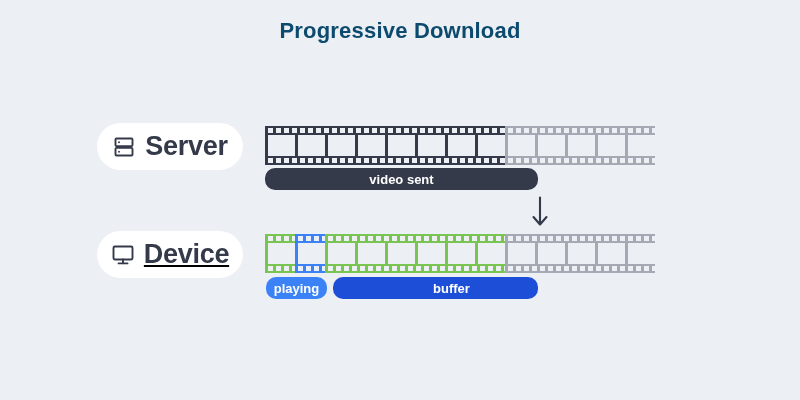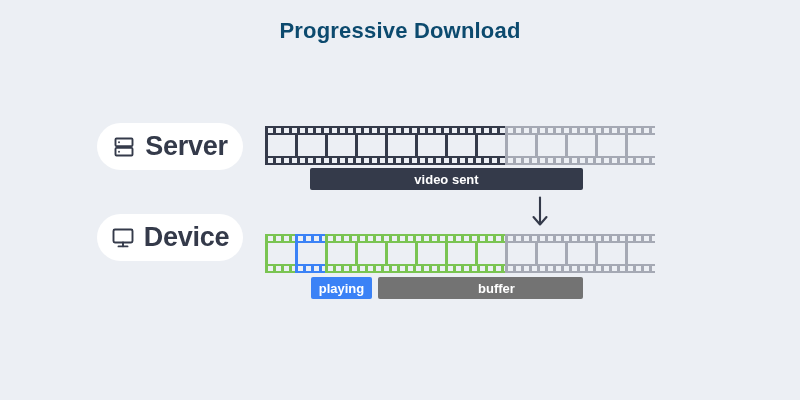--- a/index.html
+++ b/index.html
@@ -51,21 +51,21 @@
   }
   .pill-icon {
     width: 24px;
     height: 24px;
     display: block;
     flex: 0 0 auto;
   }
   .pill-icon svg { display: block; }
 
   #pill-server { top: 123px; }
-  #pill-device { top: 214px; }
+  #pill-device { top: 231px; text-decoration: underline; }
 
   
   .strip {
     position: absolute;
     height: 39px;
     overflow: hidden;
   }
   #strip-server { left: 265px; top: 126px; width: 437px; }
   #strip-device { left: 265px; top: 234px; width: 437px; }
 
@@ -104,29 +104,28 @@
     width: 27px;
     margin-left: 3px;
     background: #eceff4;
     flex: 0 0 auto;
   }
 
   
   .bar {
     position: absolute;
     height: 22px;
-    border-radius: 2px;
+    border-radius: 10px;
     display: flex;
     align-items: center;
     justify-content: center;
     color: #ffffff;
     font-size: 13px;
     font-weight: bold;
     box-sizing: border-box;
-    margin-left: 45px;
   }
   #bar-video-sent { left: 265px; top: 168px; width: 273px; }
   #bar-playing    { left: 266px; top: 277px; width: 61px; font-size: 13px; }
   #bar-buffer     { left: 333px; top: 277px; width: 205px; }
 
   
   .arrow {
     position: absolute;
     left: 528px;
     top: 196px;
@@ -445,13 +444,13 @@
         <div class="frame"></div>
         <div class="frame"></div>
         <div class="frame"></div>
         <div class="frame"></div>
       </div>
     </div>
   </div>
 
 <div class="bar" id="bar-playing" style="background:#3b82f6;text-align:center;">playing</div>
 
-<div class="bar" id="bar-buffer" style="background:#737373;padding-left:32px;">buffer</div>
+<div class="bar" id="bar-buffer" style="background:#1d4ed8;padding-left:32px;">buffer</div>
 
 </body></html>

